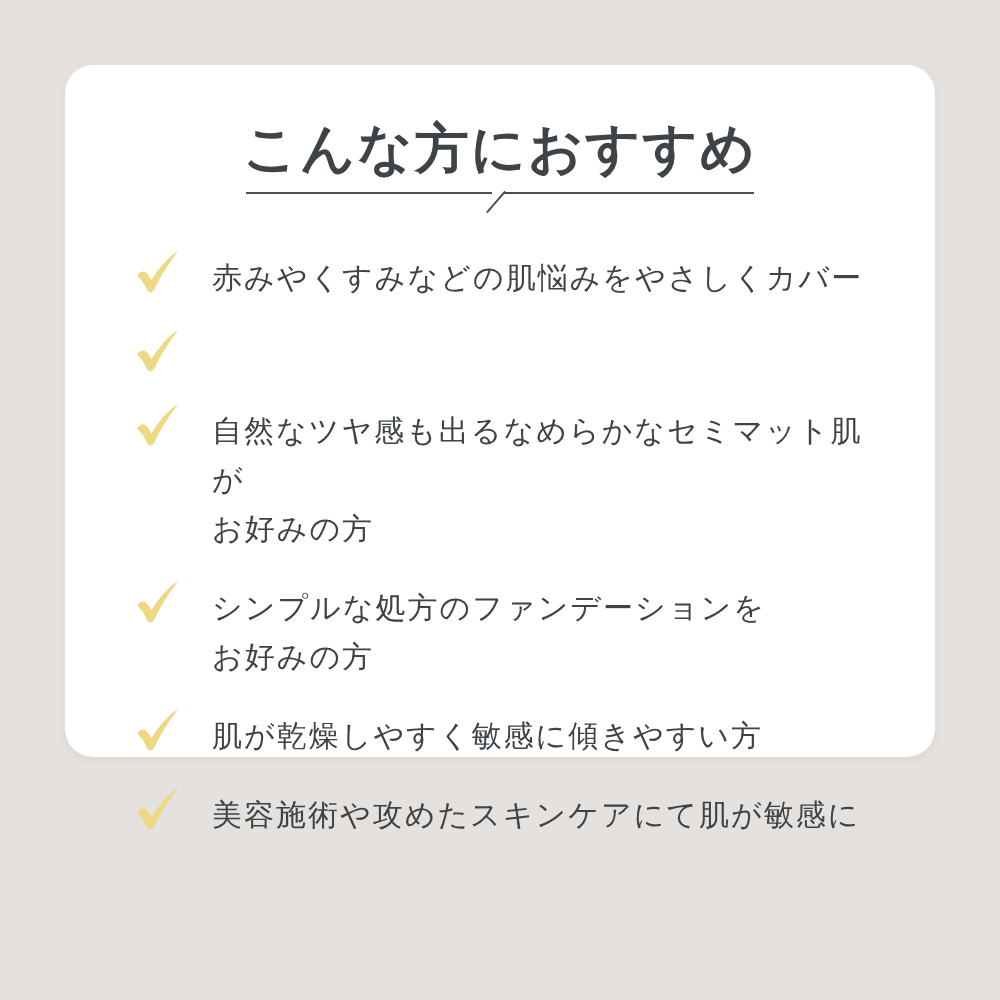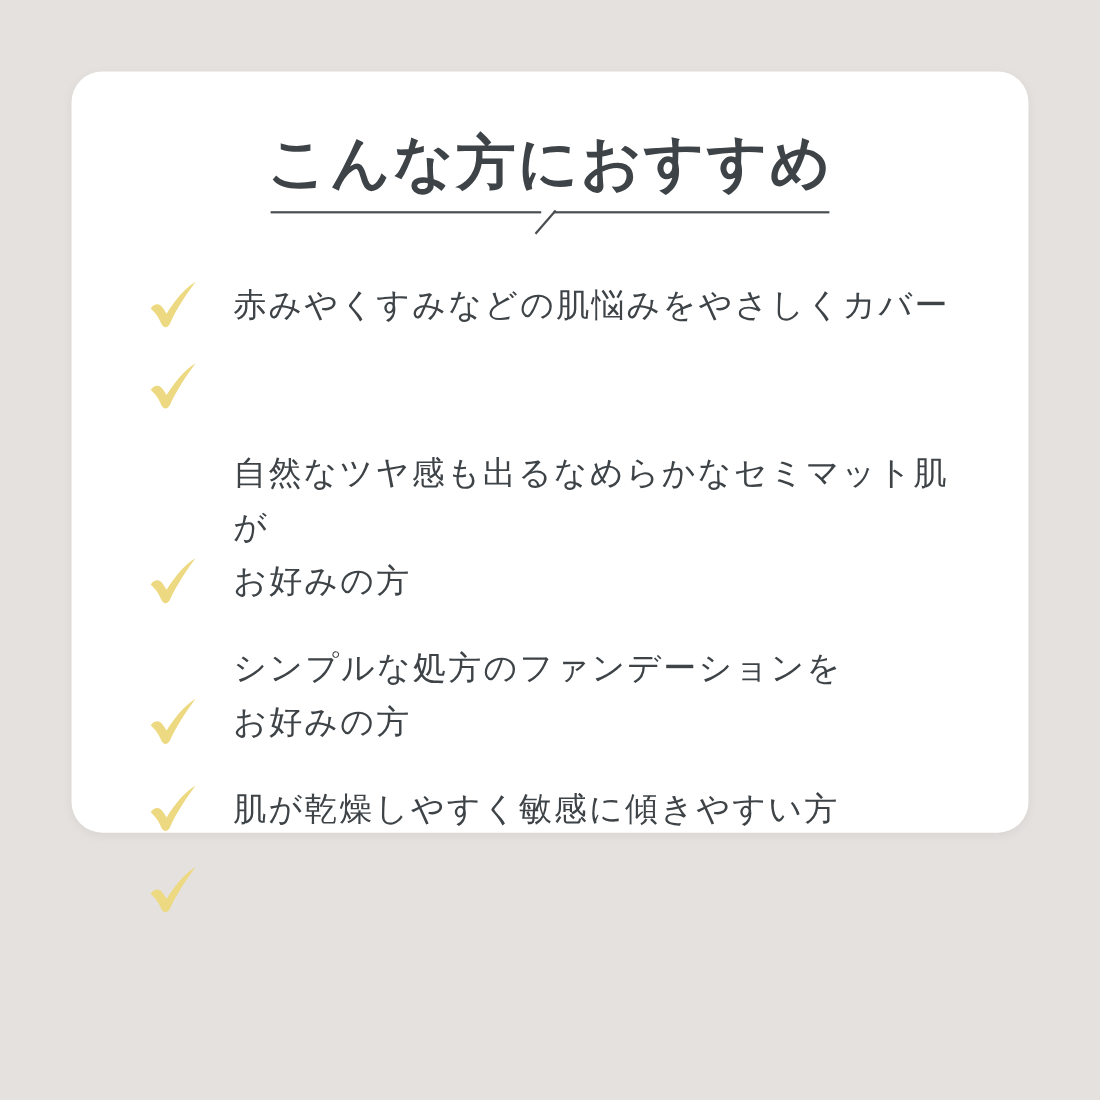--- a/index.html
+++ b/index.html
@@ -55,21 +55,21 @@
     transform:rotate(-49deg);
   }
   .list{
     list-style:none;
     margin-top:37px;
     padding-left:68px;
     padding-right:40px;
   }
   .item{
     display:flex;
-    align-items:flex-end;
+    align-items:flex-start;
     margin-bottom:30px;
   }
   .item:last-child{margin-bottom:0;}
   .check{
     flex:0 0 48px;
     width:48px; height:48px;
     margin-top:-4px;
     margin-right:31px;
   }
   .check svg{width:48px;height:48px;display:block;}
@@ -152,17 +152,18 @@
       </p>
     </li>
 
     <li class="item">
       <span class="check">
         <svg viewBox="0 0 60 60" aria-hidden="true">
             <path d="M5 33 C10 26 16 27 20 34 L23 39 C32 24 45 9 56 3 C46 16 33 36 27 50 C24 56 19 56 16 48 C13 41 9 37 5 33 Z"></path>
           </svg>
       </span>
       <p class="text">
+        <span>美容施術や攻めたスキンケアにて肌が敏感に</span>
       </p>
     </li>
 
   </ul>
 </div>
 
 </body></html>

